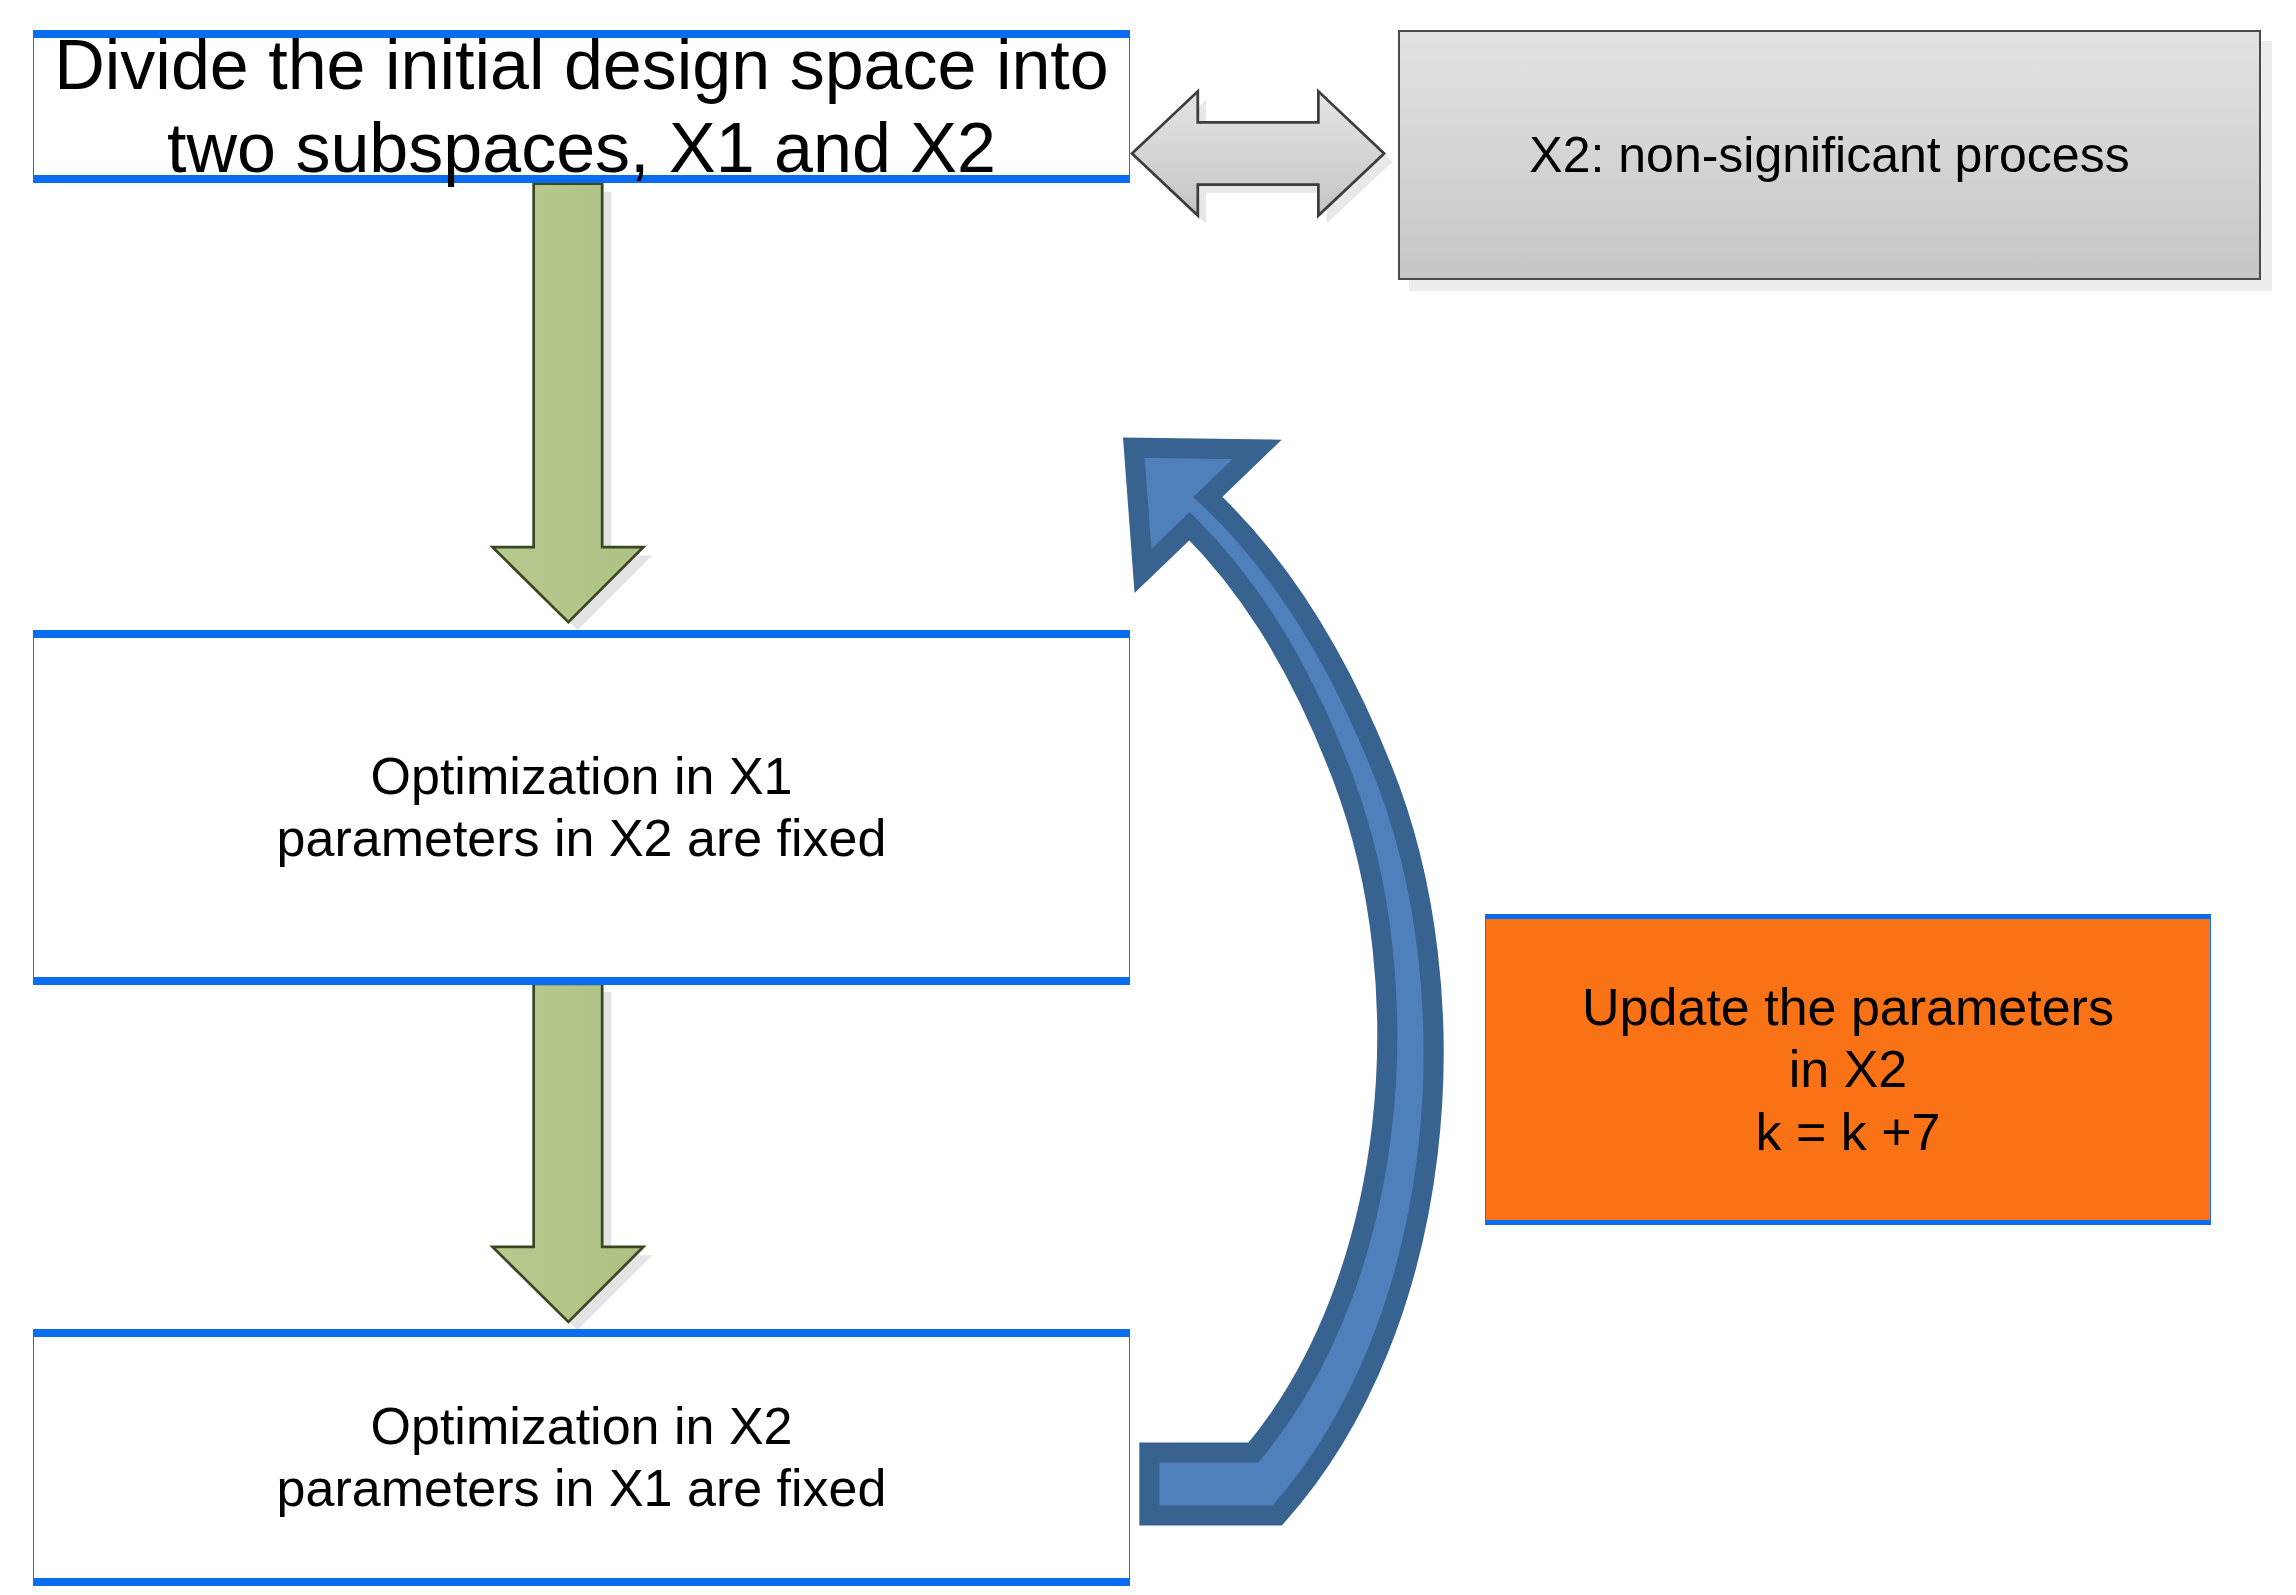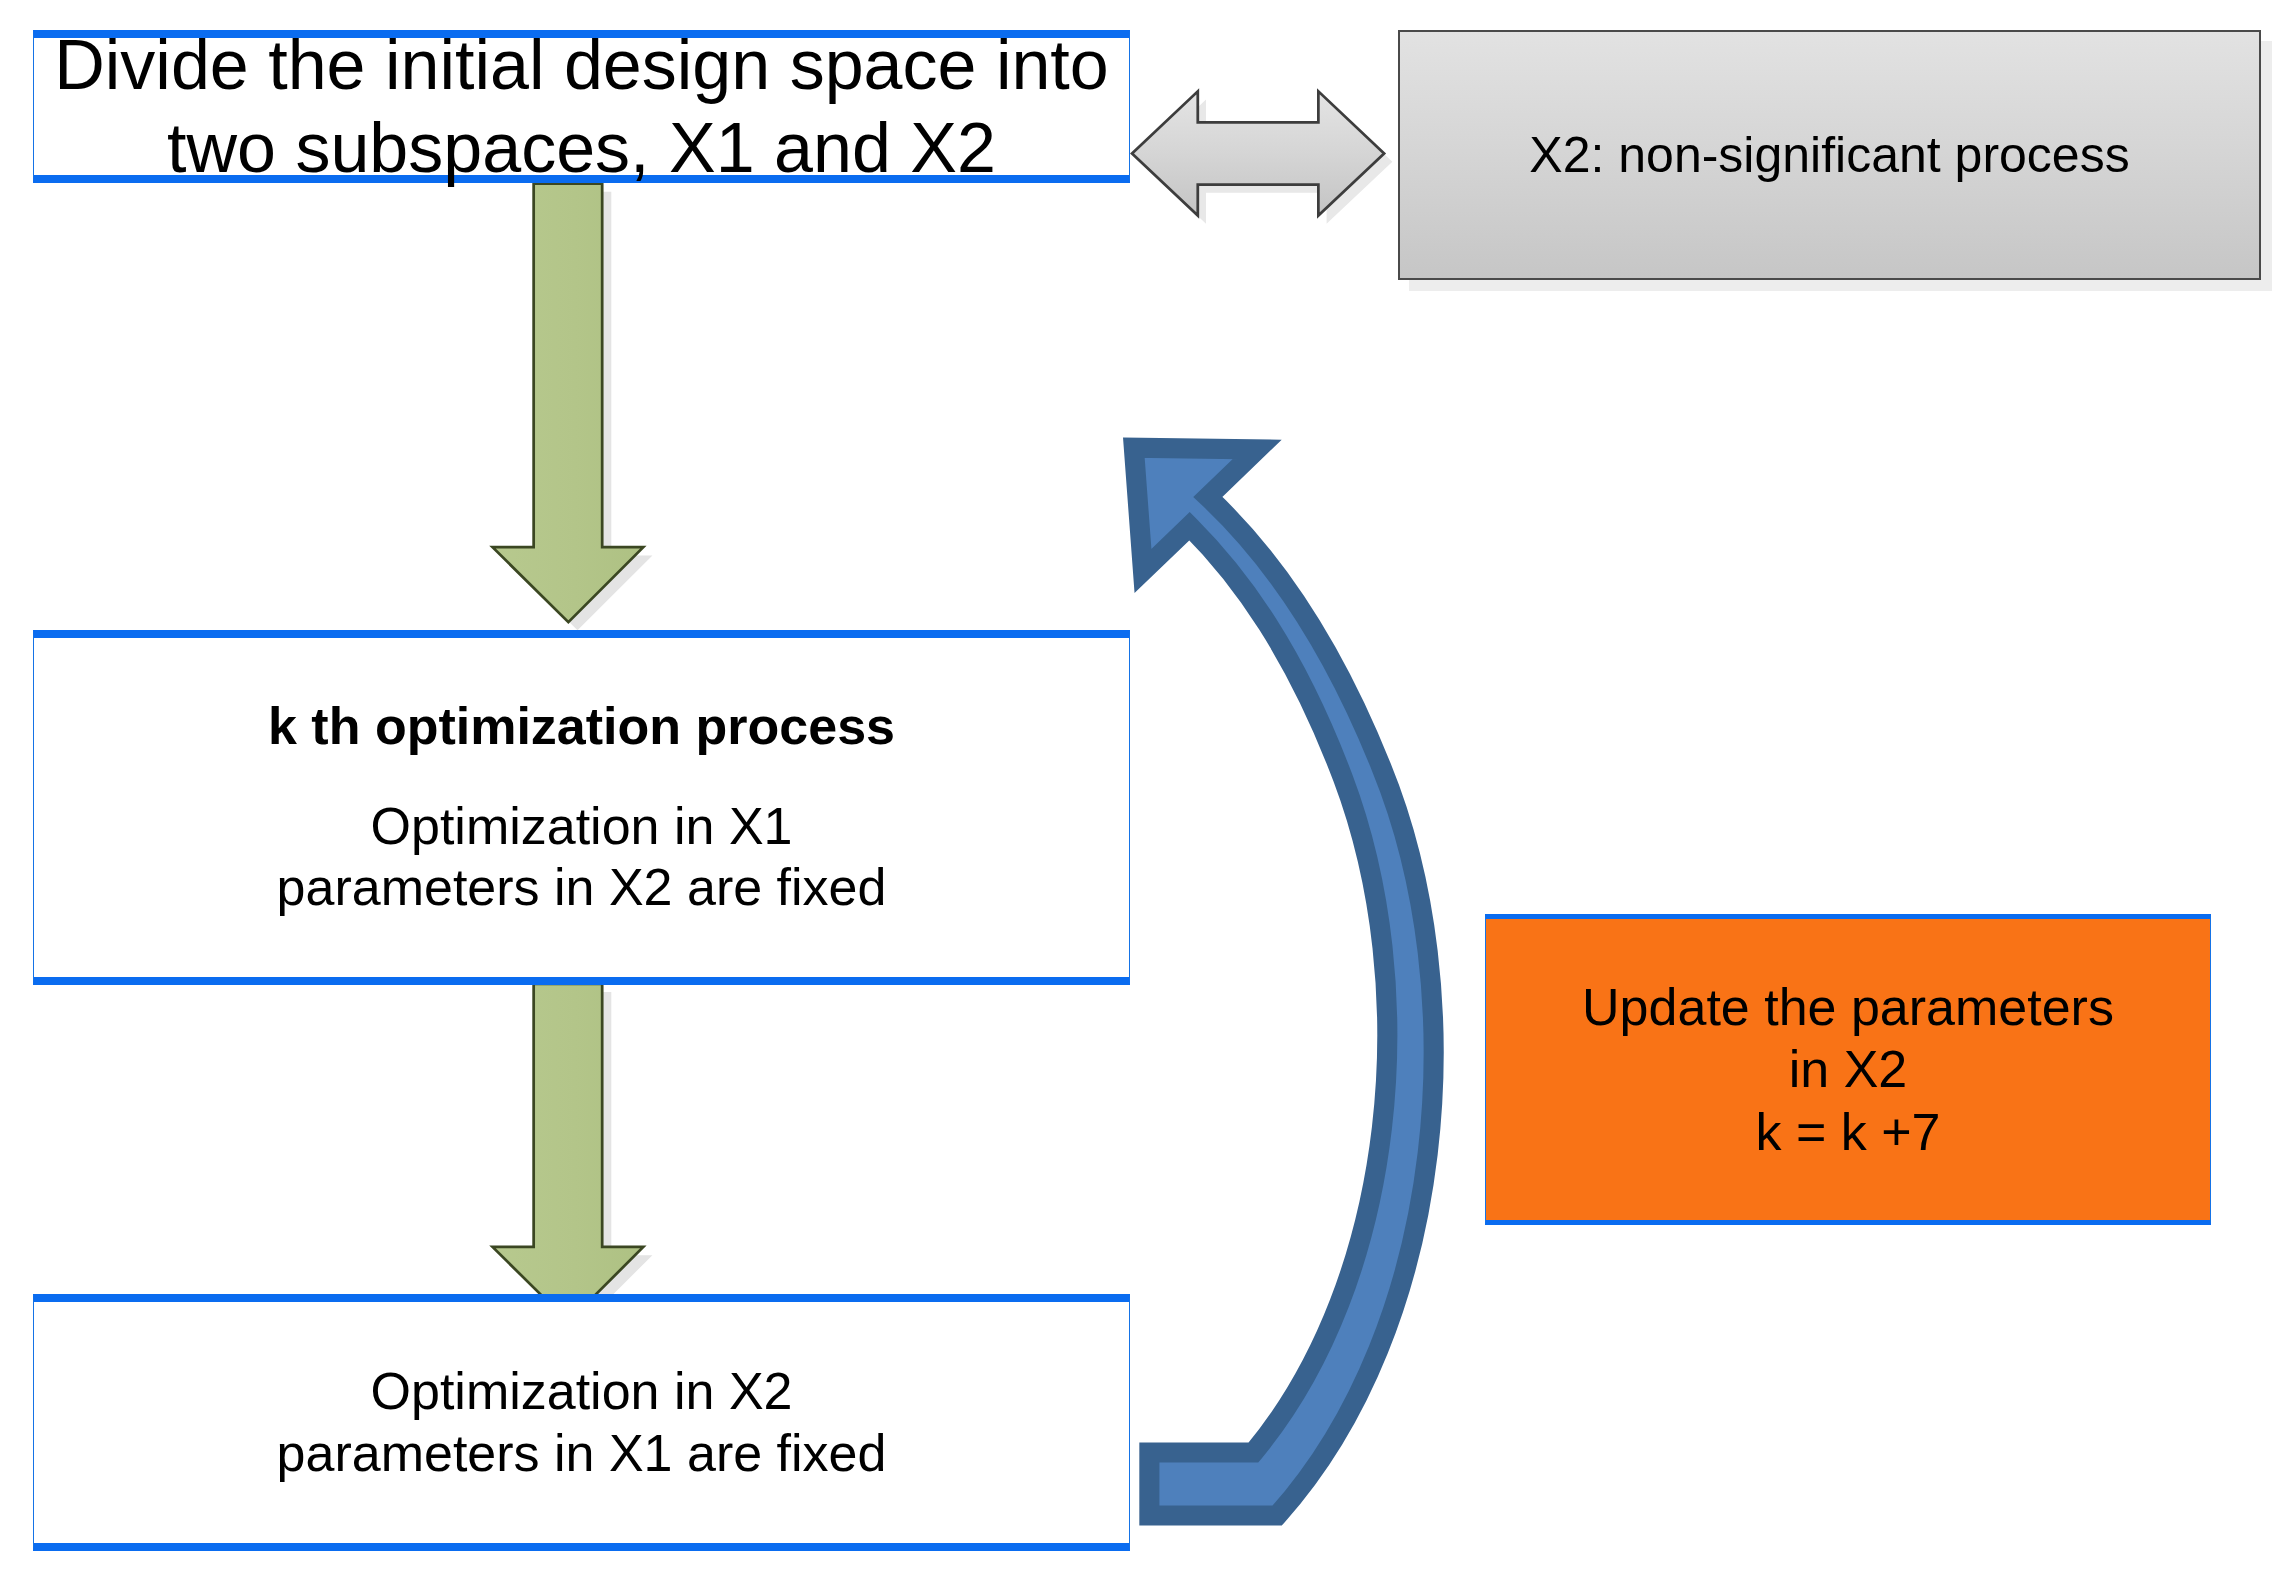--- a/index.html
+++ b/index.html
@@ -35,21 +35,21 @@
     border-bottom: 8.2px solid #0A6CF0;
   }
   .pbox .line {
     display: block;
     line-height: 1.18;
     white-space: nowrap;
   }
 
   #box-divide { left: 33px;  top: 30px;   width: 1097px; height: 153px; }
   #box-kth    { left: 33px;  top: 630px;  width: 1097px; height: 355px; }
-  #box-optx2  { left: 33px;  top: 1294px; width: 1097px; height: 257px; text-align: right; }
+  #box-optx2  { left: 33px;  top: 1329px; width: 1097px; height: 257px; text-align: right; }
 
   #box-divide .line { font-size: 70px; }
   #box-kth .line    { font-size: 52px; }
   #box-optx2 .line  { font-size: 52px; }
 
   .bold-line { font-weight: bold; }
   .gap-after { margin-bottom: 38px; }
 
   
   #box-update {
@@ -156,21 +156,20 @@
   <div class="pbox" id="box-divide">
     <span class="line">Divide the initial design space into</span>
     <span class="line">two subspaces, X1 and X2</span>
   </div>
 
   <div id="box-legend">
     <span class="line">X2: non-significant process</span>
   </div>
 
   <div class="pbox" id="box-kth">
-    <span class="line bold-line gap-after">k th optimization process</span>
     <span class="line">Optimization in X1</span>
     <span class="line">parameters in X2 are fixed</span>
   </div>
 
   <div class="pbox" id="box-optx2">
     <span class="line">Optimization in X2</span>
     <span class="line">parameters in X1 are fixed</span>
   </div>
 
   <div id="box-update">

